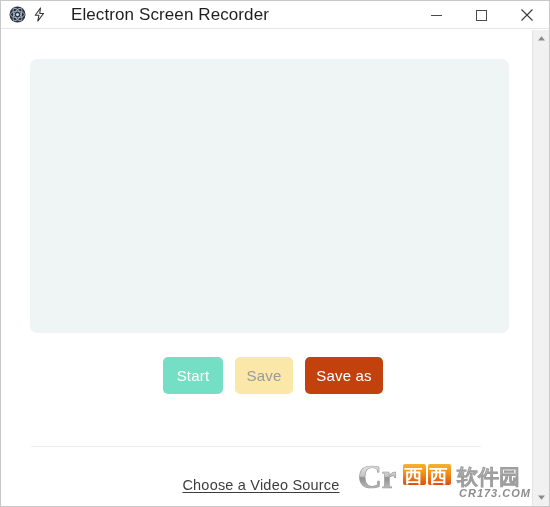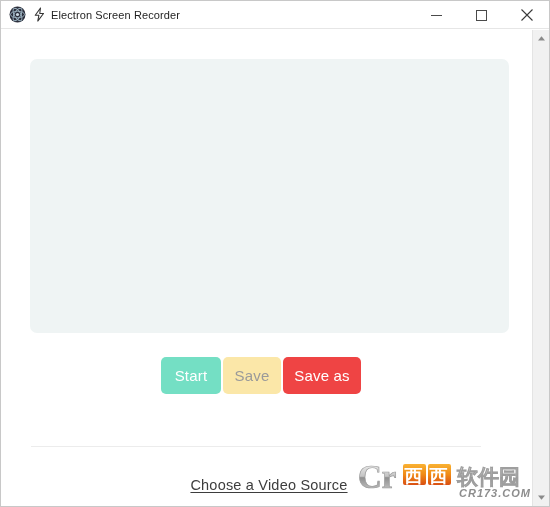--- a/index.html
+++ b/index.html
@@ -43,22 +43,22 @@
     display: block;
   }
   .bolt-icon {
     width: 15px;
     height: 15px;
     flex: 0 0 auto;
     display: block;
     margin-left: 6px;
   }
   .title-text {
-    margin-left: 4px;
-    font-size: 11px;
+    margin-left: 24px;
+    font-size: 17px;
     color: #1f1f1f;
     letter-spacing: 0.1px;
     white-space: nowrap;
     font-family: "Liberation Sans", sans-serif;
   }
   .win-controls {
     position: absolute;
     top: 0;
     right: 0;
     height: 28px;
@@ -98,21 +98,22 @@
   }
 
   .buttons-row {
     position: absolute;
     left: 0;
     top: 328px;
     width: 520px;
     display: flex;
     justify-content: center;
     align-items: flex-start;
-    gap: 2px;
+    gap: 12px;
+    padding-left: 12px;
   }
   .btn {
     border: none;
     border-radius: 5px;
     font-size: 15px;
     font-family: "Liberation Sans", sans-serif;
     padding: 0;
     height: 37px;
     display: flex;
     align-items: center;
@@ -123,41 +124,40 @@
     background: #74dfc4;
     color: #ffffff;
     width: 60px;
   }
   .btn-stop {
     background: #fbe7a8;
     color: #9a9a9a;
     width: 58px;
   }
   .btn-saveas {
-    background: #ef4444;
+    background: #c2410c;
     color: #ffffff;
     width: 78px;
   }
 
   .divider {
     position: absolute;
     left: 30px;
     top: 417px;
     width: 450px;
     height: 1px;
     background: #ececec;
   }
 
   .source-link-wrap {
     position: absolute;
     left: 0;
     top: 447px;
     width: 520px;
     text-align: center;
-    padding-left: 8px;
   }
   .source-link {
     font-size: 14.5px;
     color: #3d3d3d;
     text-decoration: underline;
     text-underline-offset: 2px;
     font-family: "Liberation Sans", sans-serif;
     letter-spacing: 0.2px;
   }
 

